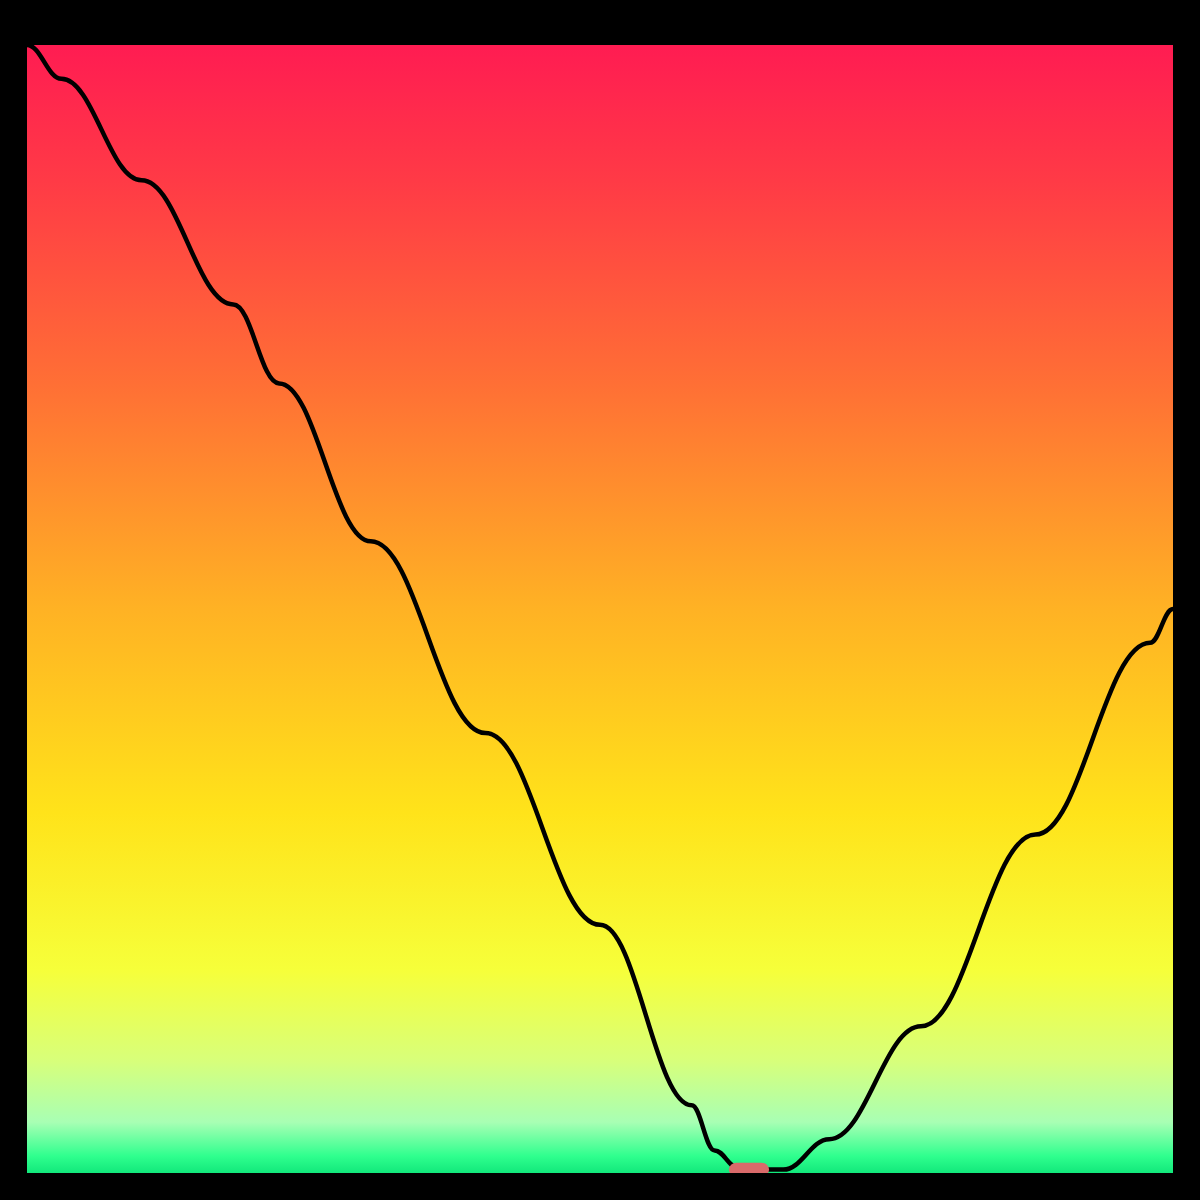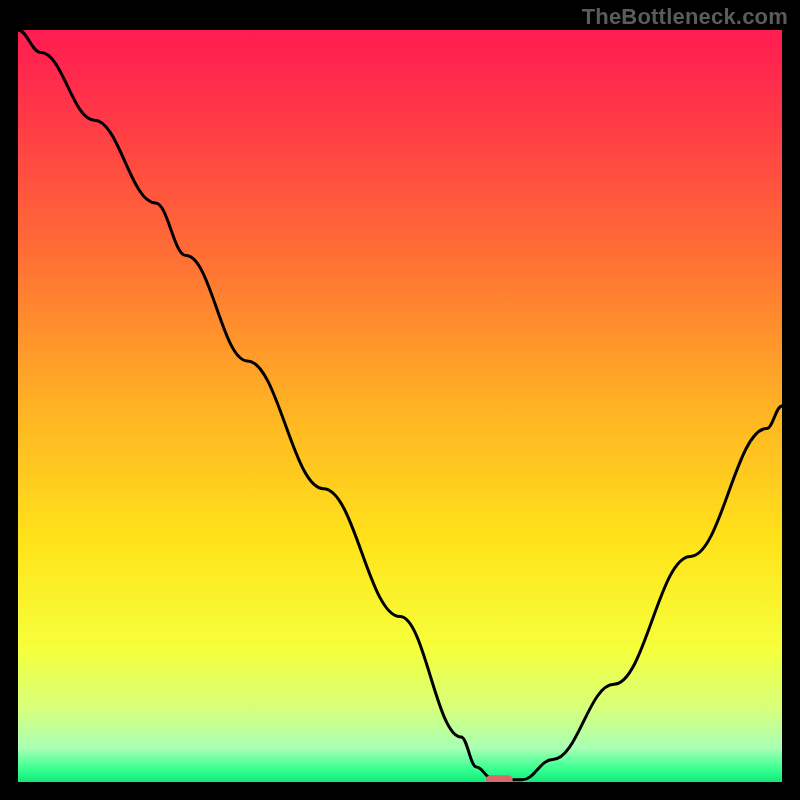--- a/index.html
+++ b/index.html
@@ -38,21 +38,20 @@
   svg {
     display: block;
     width: 764px;
     height: 752px;
   }
 </style>
 </head>
 <body>
 
 <div class="frame">
-  <div class="watermark">TheBottleneck.com</div>
 
   <div class="plot-wrap">
     <svg viewBox="0 0 764 752">
       <defs>
         <linearGradient id="bgGrad" x1="0" y1="0" x2="0" y2="1">
             <stop offset="0%" stop-color="#ff1c52"></stop>
             <stop offset="12%" stop-color="#ff3a46"></stop>
             <stop offset="30%" stop-color="#ff6f35"></stop>
             <stop offset="50%" stop-color="#ffb224"></stop>
             <stop offset="68%" stop-color="#ffe31a"></stop>

